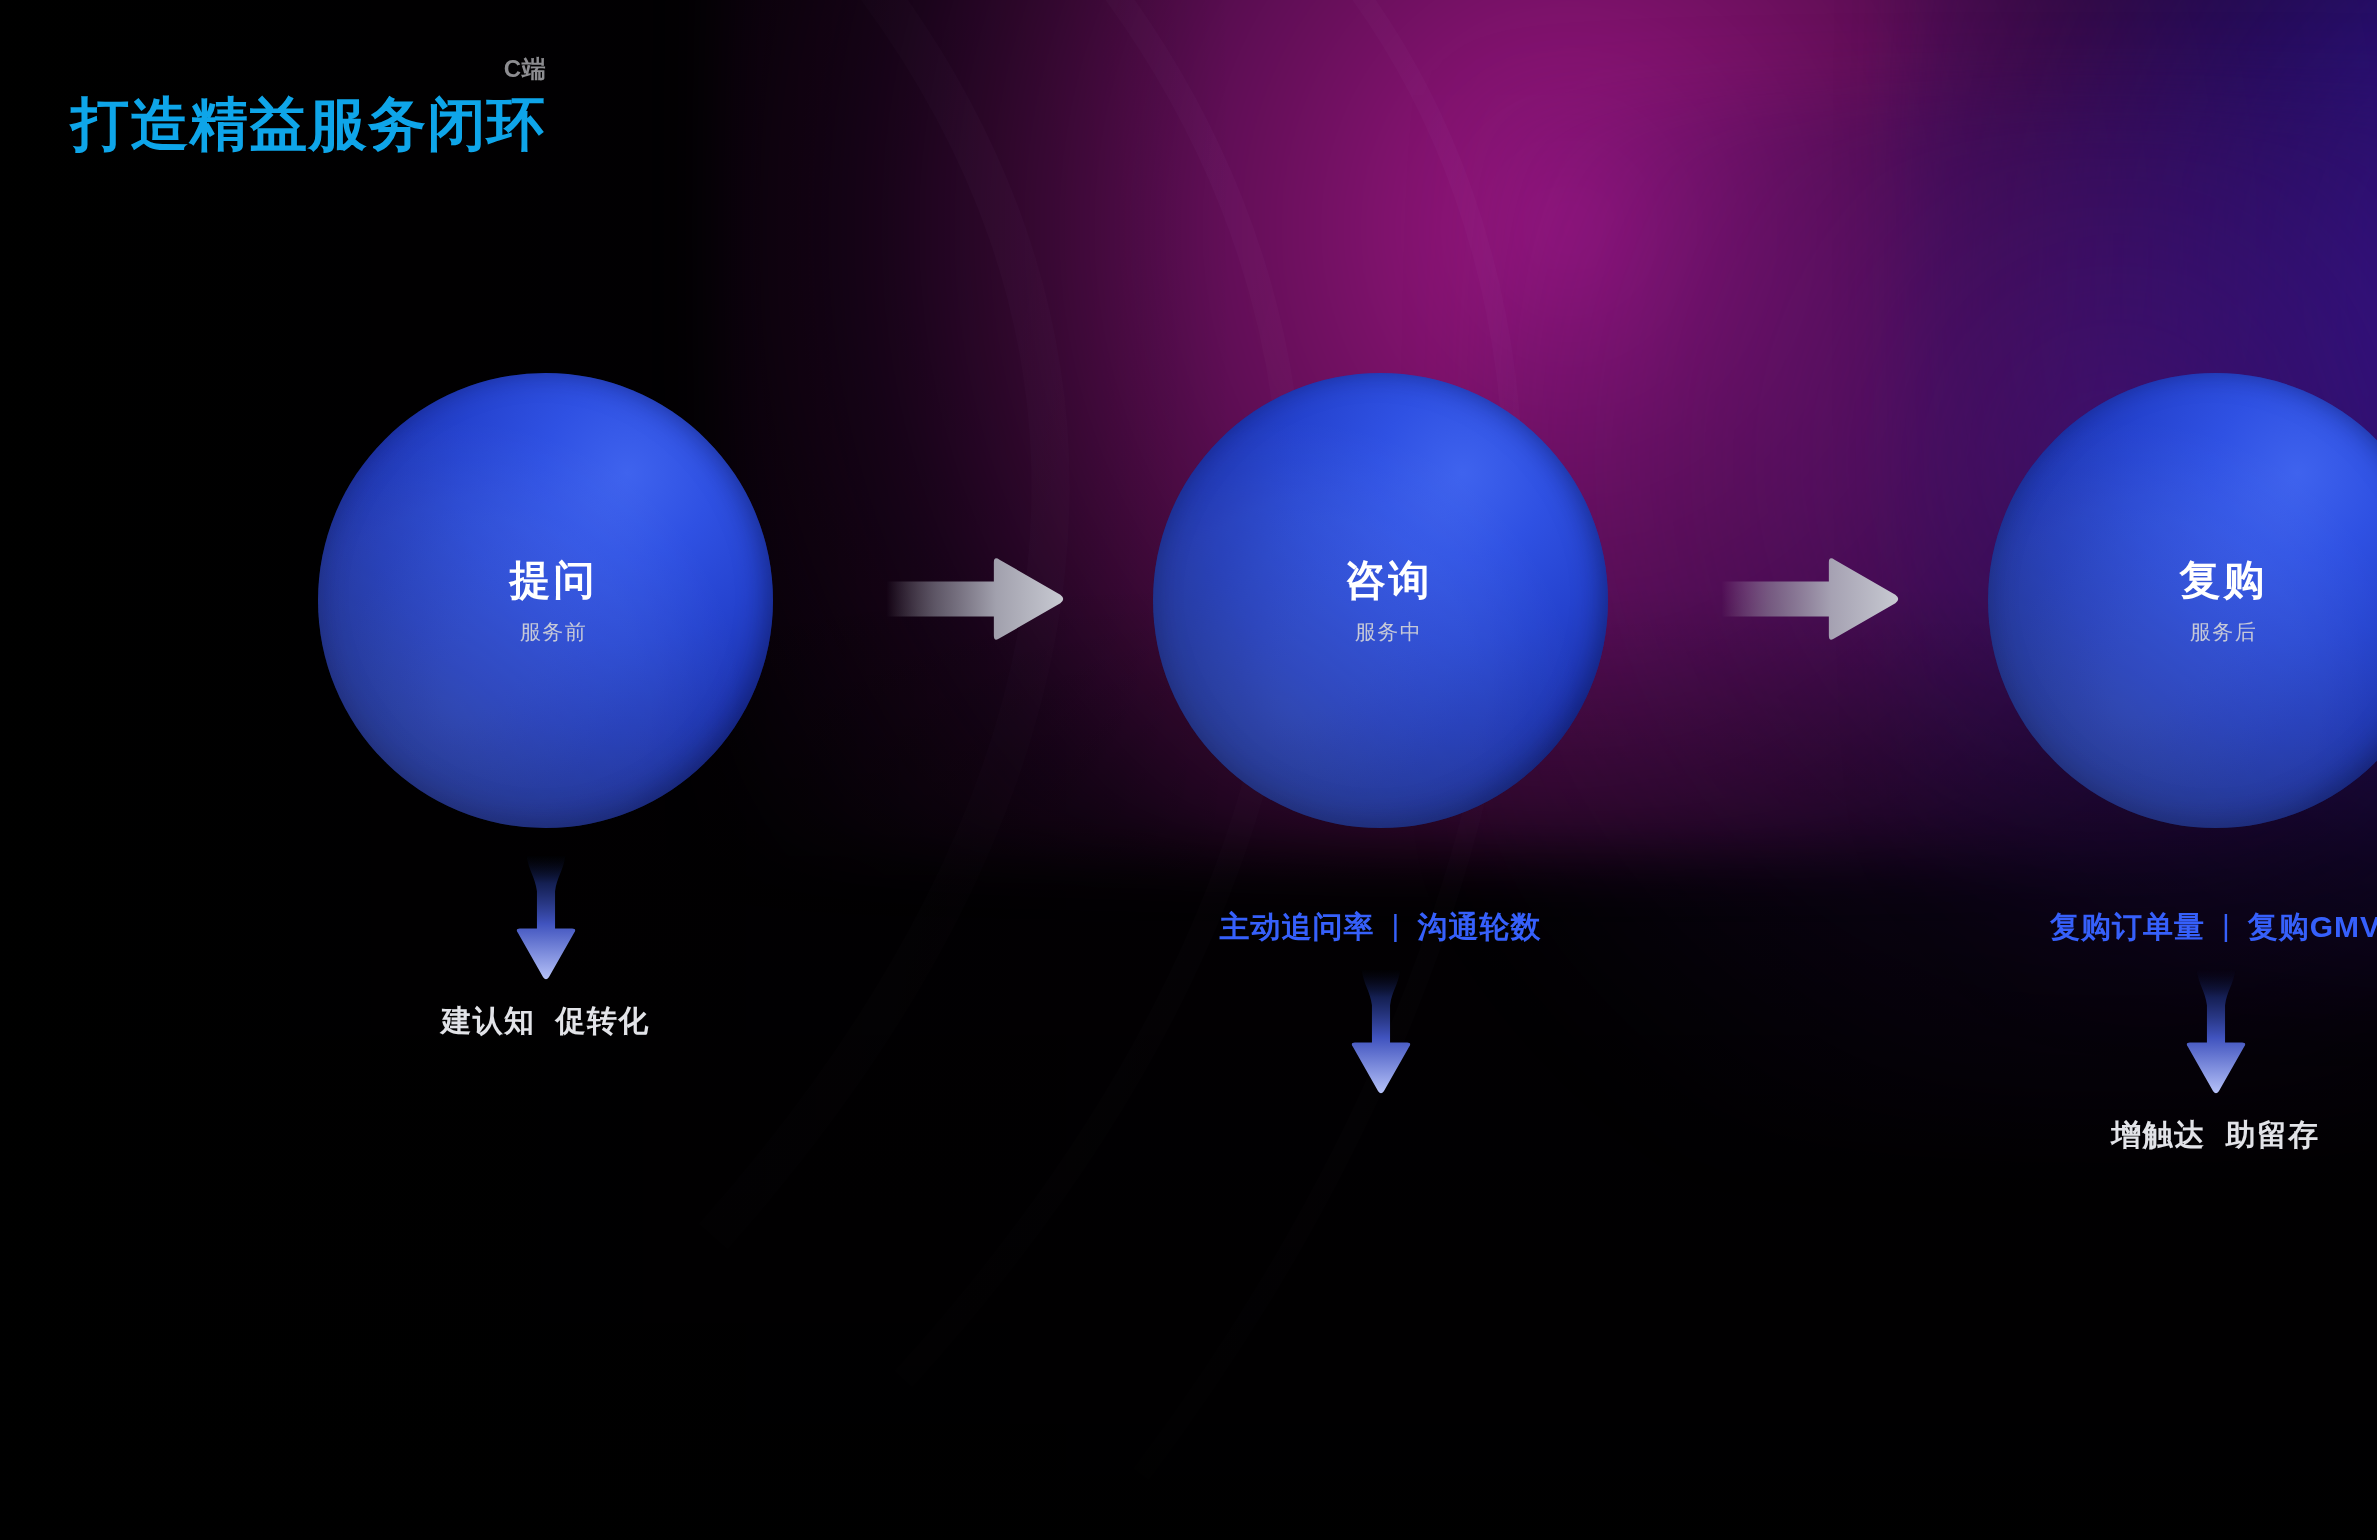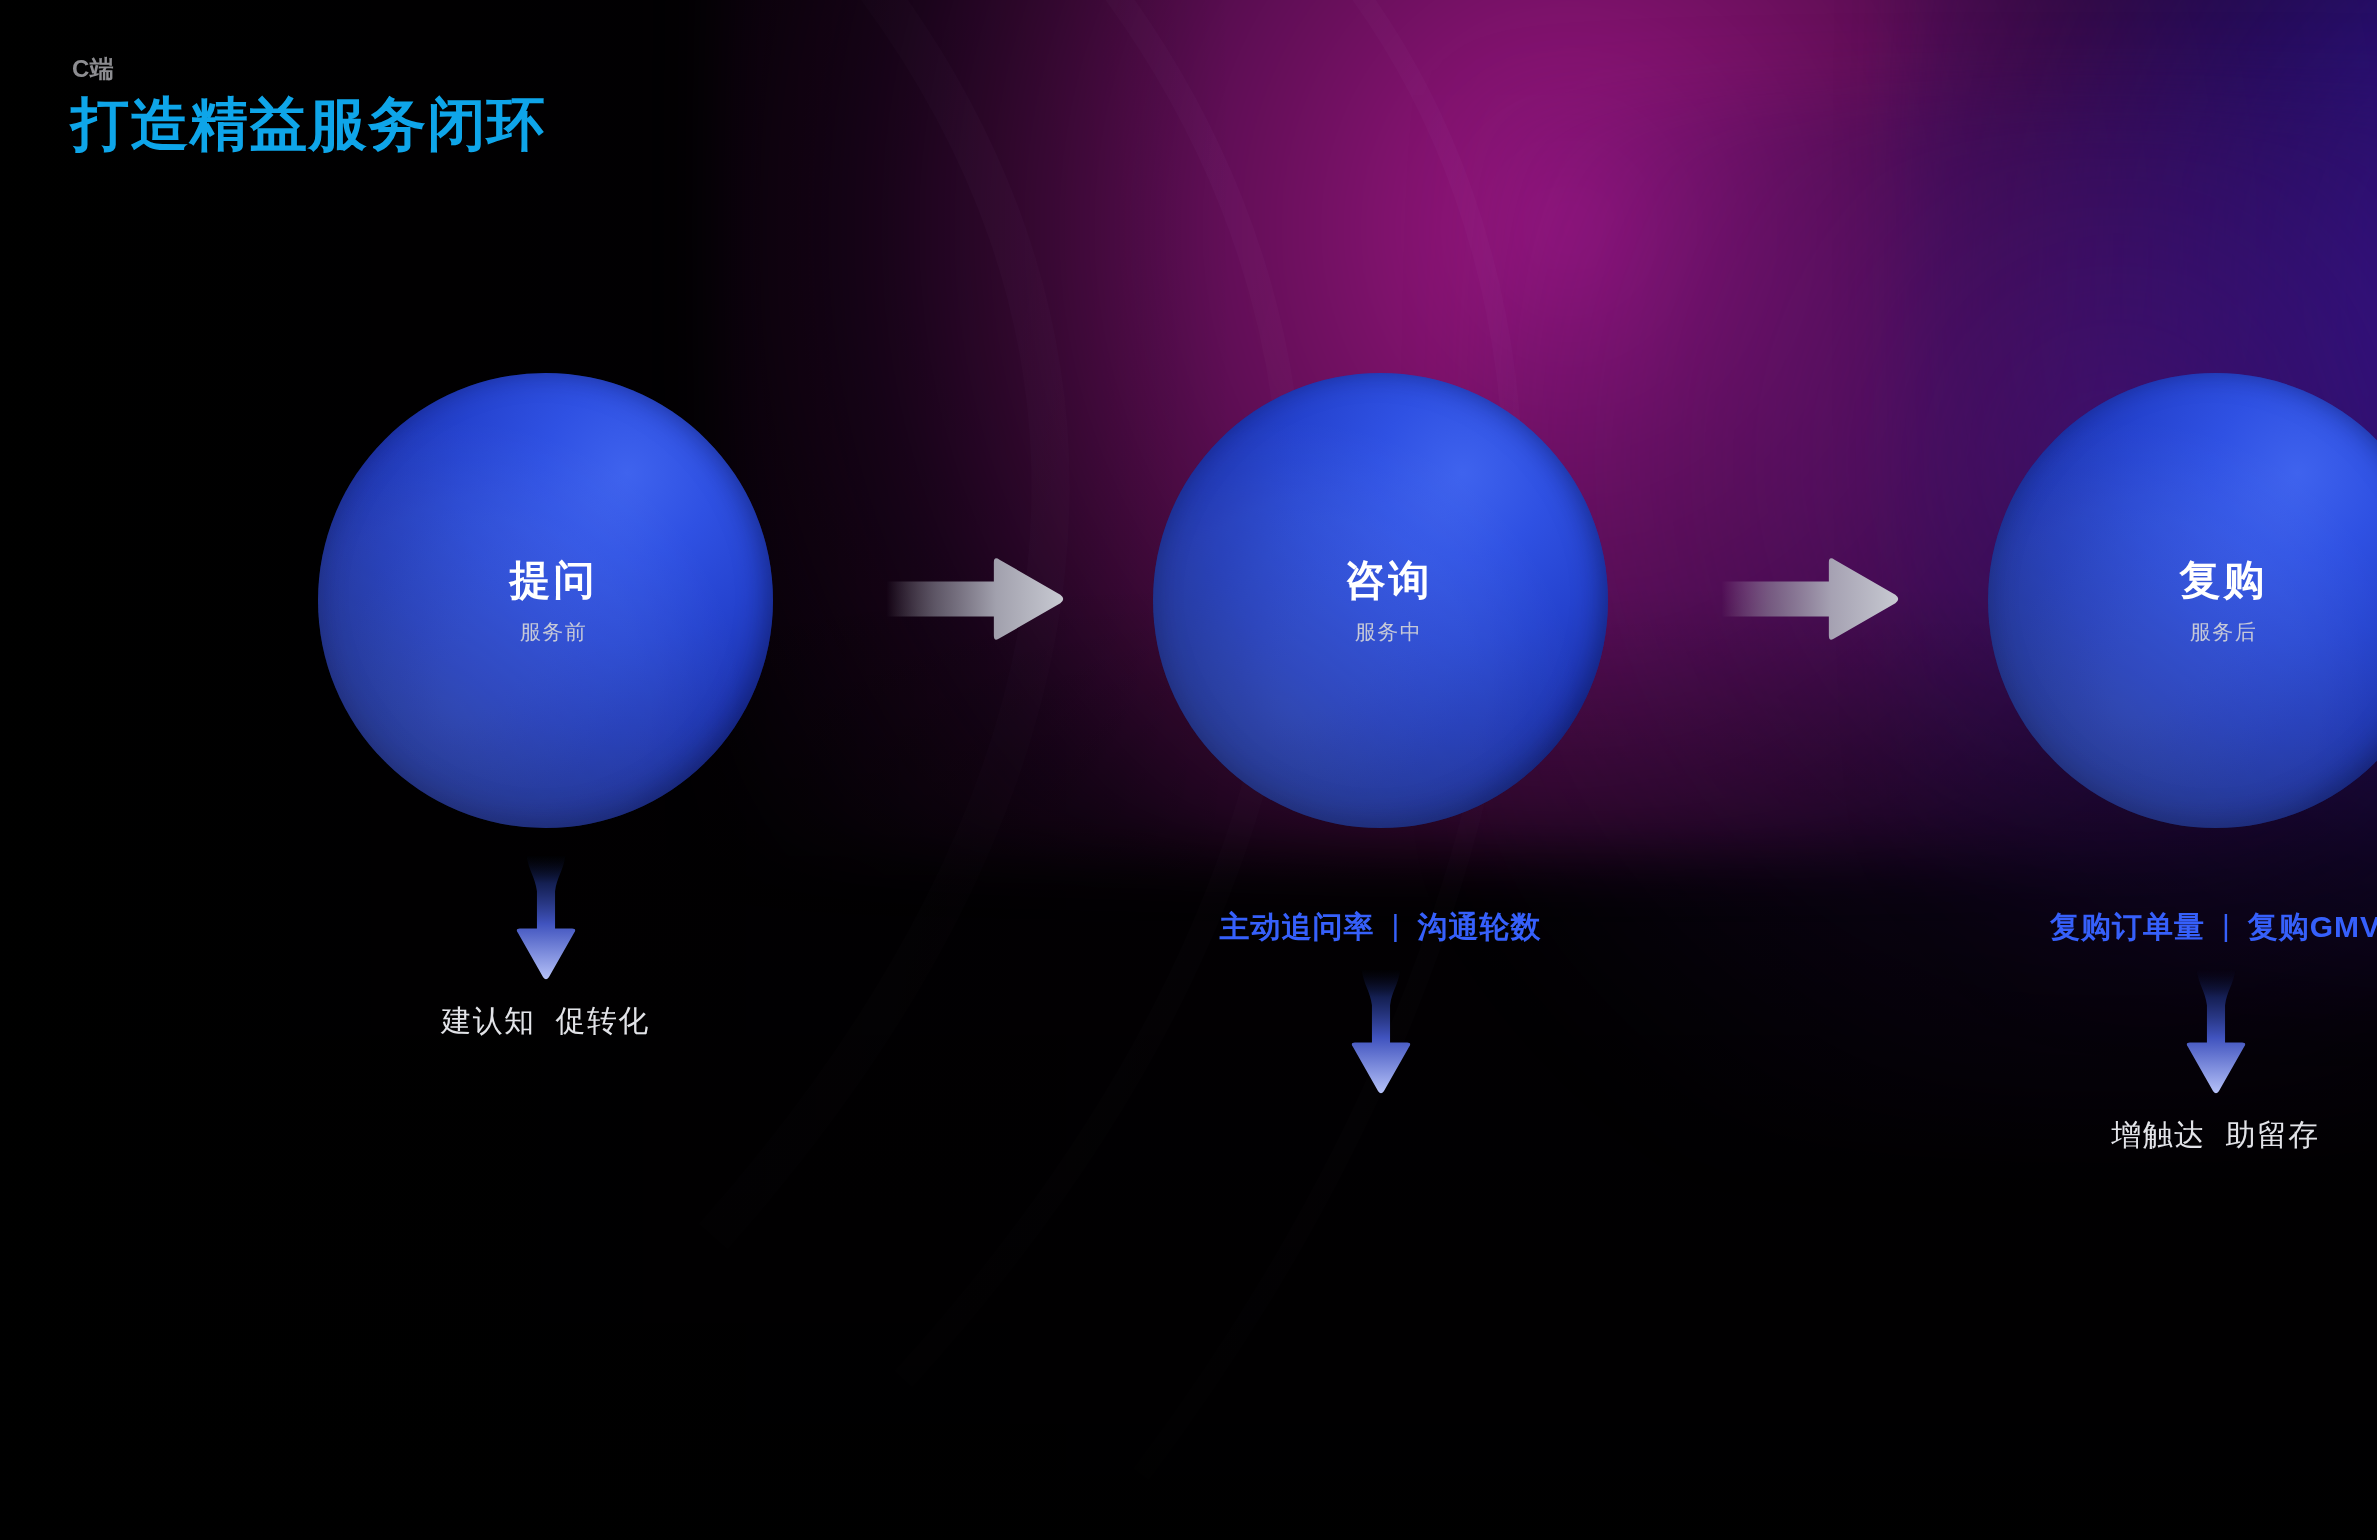--- a/index.html
+++ b/index.html
@@ -86,20 +86,21 @@
     opacity: 0.35;
     pointer-events: none;
   }
 
   
   .header {
     position: absolute;
     left: 71px;
     top: 57px;
     z-index: 5;
+    text-align: right;
   }
   .eyebrow {
     font-size: 24px;
     font-weight: 700;
     color: #8d8d91;
     letter-spacing: 0.5px;
     line-height: 1;
     margin: 0 0 13.3px 1px;
   }
   .page-title {
@@ -208,21 +209,21 @@
     width: 62px;
     height: 125px;
     margin: 27.6px auto 0 auto;
     display: block;
   }
 
   
   .outcome {
     margin-top: 25px;
     font-size: 30px;
-    font-weight: 400;
+    font-weight: 700;
     color: #e2e3e8;
     letter-spacing: 1.4px;
     line-height: 1;
     white-space: nowrap;
   }
   .outcome .gap { display: inline-block; width: 20px; }
 
   
   .connector {
     position: absolute;

